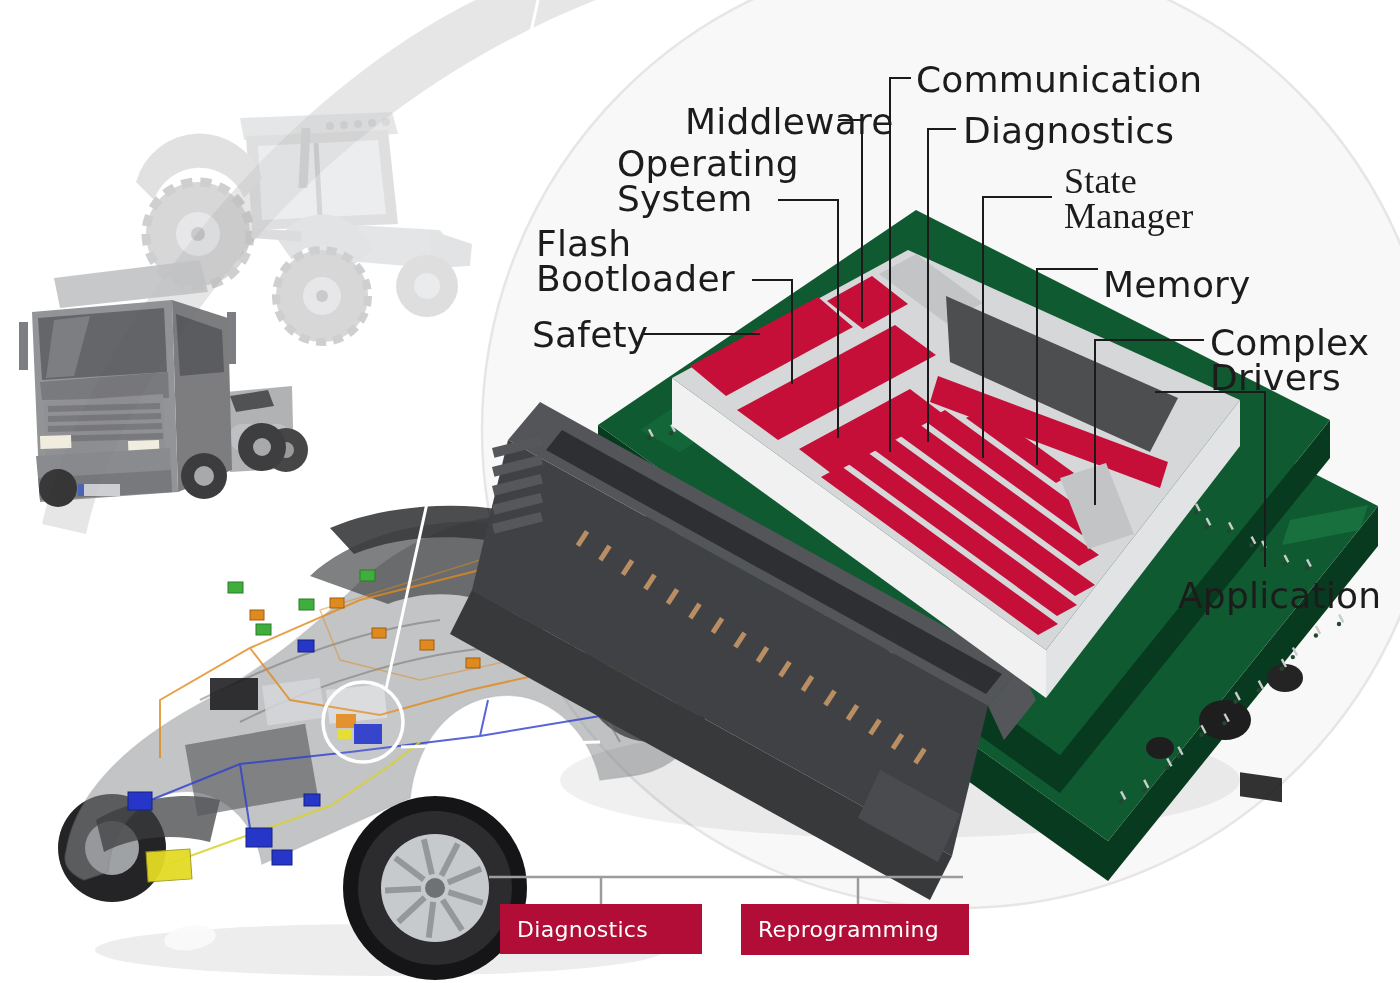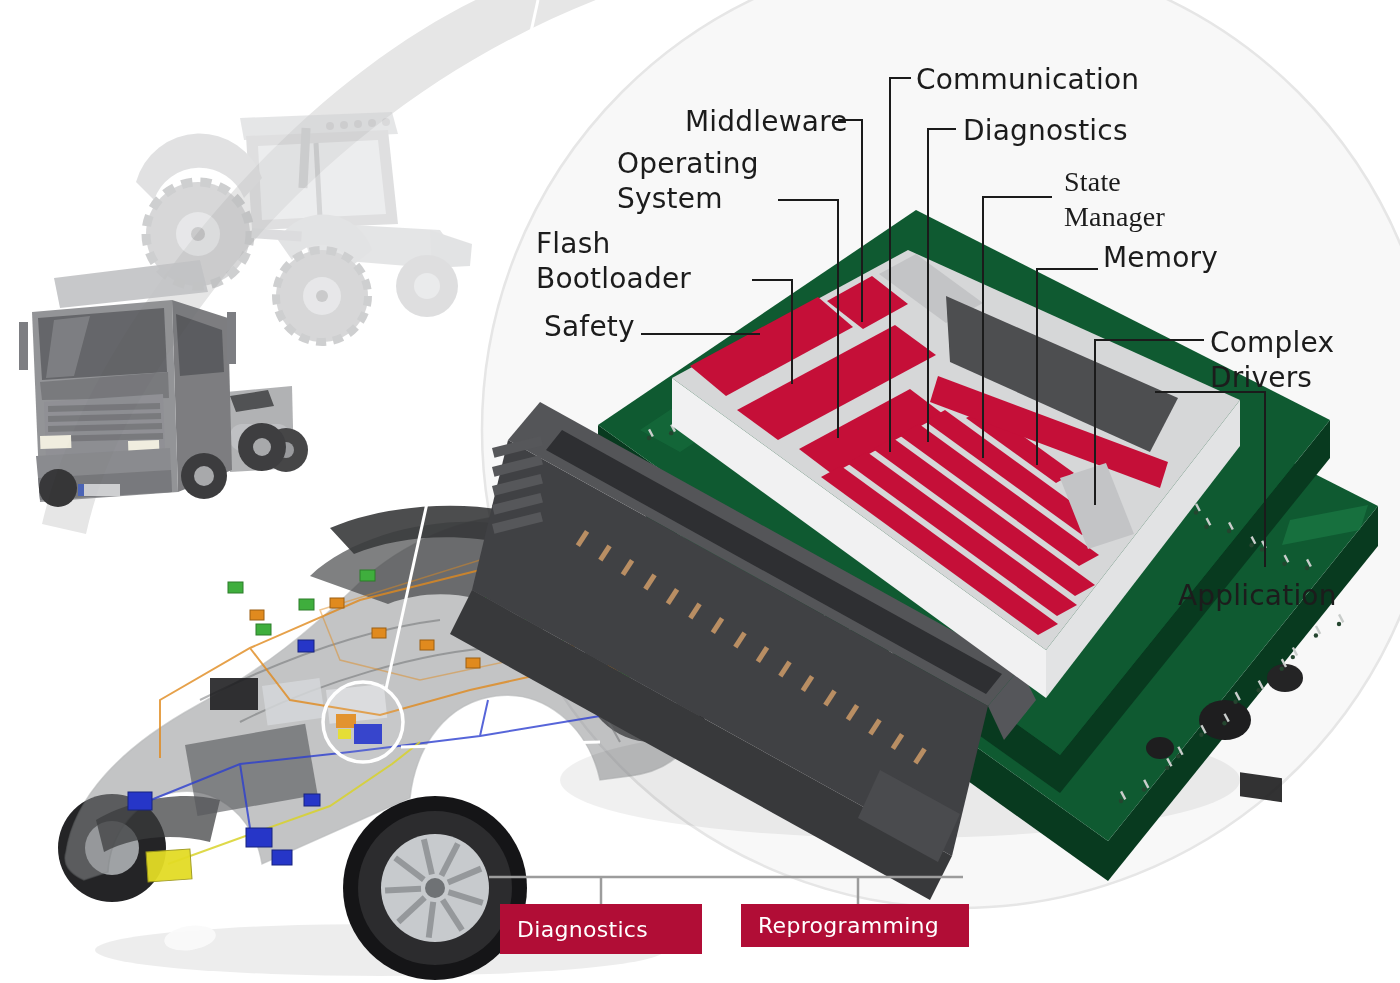--- a/index.html
+++ b/index.html
@@ -17,21 +17,21 @@
   .pcb-side{fill:var(--pcb-side);}
   .pcb-light{fill:var(--pcb-light);}
   .conn-top{fill:var(--connector-top);}
   .conn-front{fill:var(--connector-front);}
   .conn-slot{fill:var(--connector-slot);}
   .conn-detail{fill:var(--connector-detail);}
   .swoosh{fill:var(--swoosh);}
   .leader{stroke:var(--leader-line);stroke-width:2;fill:none;}
   .tagline{stroke:var(--tag-line);stroke-width:2.5;fill:none;}
   .conew{stroke:#ffffff;stroke-width:3;fill:none;}
-  .comp-label{position:absolute;color:var(--label-text);font-size:28px;line-height:35px;
+  .comp-label{position:absolute;color:var(--label-text);font-size:36px;line-height:35px;
               white-space:nowrap;letter-spacing:0.2px;}
   .tag{position:absolute;display:flex;align-items:center;padding-left:17px;box-sizing:border-box;
        background:var(--tag-crimson);color:var(--tag-text);font-size:22px;letter-spacing:0.3px;}
 </style>
 </head>
 <body>
 
 <div id="stage">
 
 <svg id="art" width="1400" height="983" viewBox="0 0 1400 983">
@@ -420,28 +420,28 @@
         <line x1="601" y1="877" x2="601" y2="904" class="tagline"></line>
         <line x1="858" y1="877" x2="858" y2="904" class="tagline"></line>
       </g>
 </svg>
 
 <div id="labels">
       <div class="comp-label" style="left: 916px; top: 62px;">Communication</div>
       <div class="comp-label" style="left: 660px; top: 104px; margin-left: 25px;">Middleware</div>
       <div class="comp-label" style="left: 617px; top: 146px;">Operating<br>System</div>
       <div class="comp-label" style="left: 536px; top: 226px;">Flash<br>Bootloader</div>
-      <div class="comp-label" style="left: 532px; top: 309px; margin-left: 12px;">Safety</div>
+      <div class="comp-label" style="left: 532px; top: 317px;">Safety</div>
       <div class="comp-label" style="left: 963px; top: 113px;">Diagnostics</div>
       <div class="comp-label" style="left: 1064px; top: 164px; font-family: Liberation Serif, serif;">State<br>Manager</div>
-      <div class="comp-label" style="left: 1103px; top: 240px;">Memory</div>
+      <div class="comp-label" style="left: 1103px; top: 267px;">Memory</div>
       <div class="comp-label" style="left: 1210px; top: 305px; margin-top: 20px;">Complex<br>Drivers</div>
       <div class="comp-label" style="left: 1178px; top: 578px;">Application</div>
     </div>
 
 <div class="tag" id="tag-0" style="left: 500px; top: 904px; width: 202px; height: 50px;">
   <span>Diagnostics</span>
 </div>
-<div class="tag" id="tag-1" style="left: 741px; top: 904px; width: 228px; height: 43px;">
+<div class="tag" id="tag-1" style="left: 741px; top: 904px; width: 228px; height: 51px;">
   <span>Reprogramming</span>
 </div>
 
 </div>
 
 </body></html>

